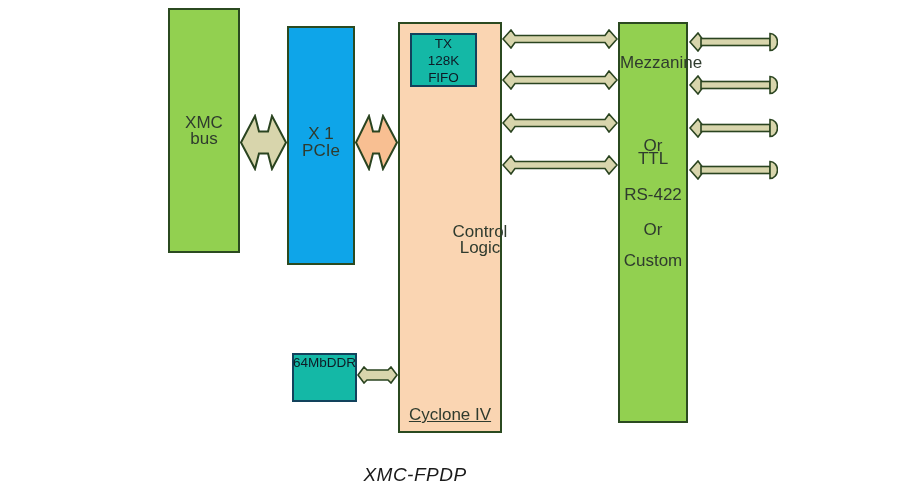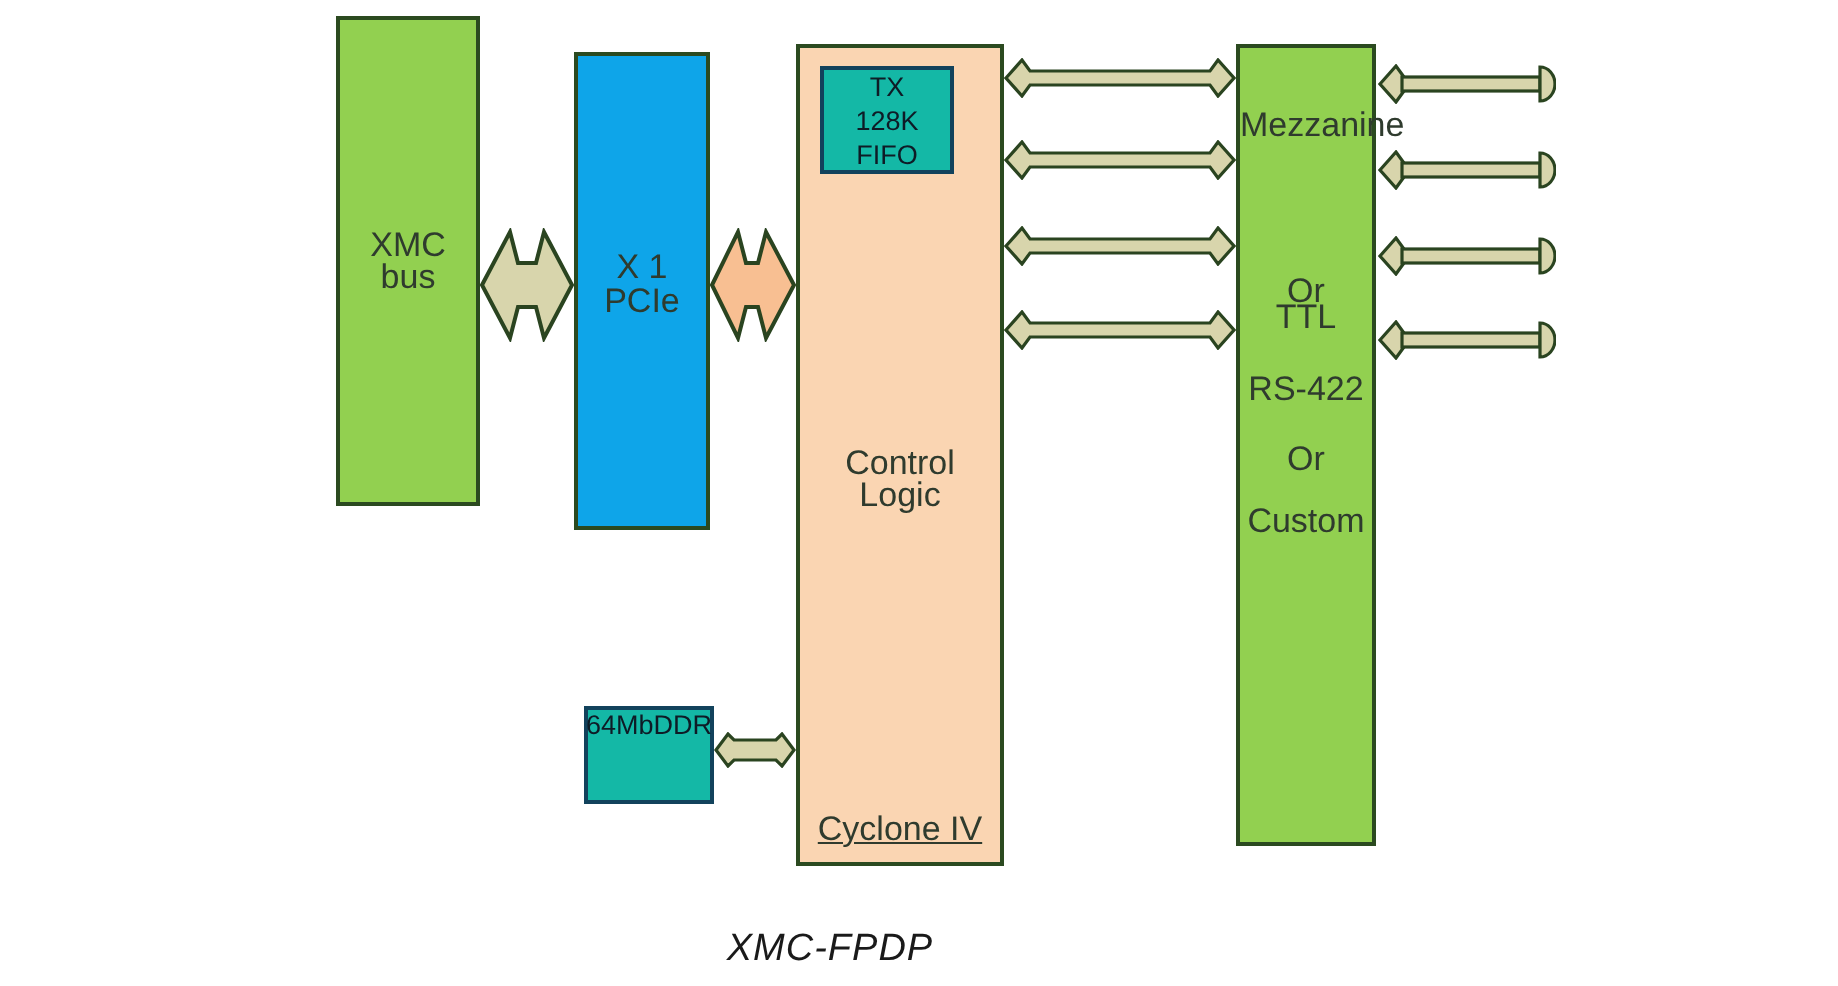--- a/index.html
+++ b/index.html
@@ -26,21 +26,21 @@
   #tx-fifo      { left:410px; top:33px;  width:67px;  height:54px;
                   display:flex; flex-direction:column; justify-content:center;
                   font-size:13.5px; line-height:17px; font-weight:400; }
   #ddr          { left:292px; top:353px; width:65px;  height:49px;
                   display:flex; flex-direction:row; justify-content:center;
                   font-size:13.5px; line-height:16px; }
 
   .abs-line { position:absolute; left:0; width:100%; text-align:center; }
   #xmc-bus .abs-line   { top:50%; transform:translateY(-50%); }
   #pcie .two-line      { position:absolute; top:97px; width:100%; line-height:17px; }
-  #control .ctl-label  { position:absolute; top:200px; width:100%; }
+  #control .ctl-label  { position:absolute; top:200px; width:100%;margin-left:30px; }
   #control .cyc-label  { position:absolute; bottom:8px; width:100%;text-decoration:underline; }
   #io-conn .io-label   { position:absolute; top:184px; width:100%; line-height:17px; }
 
   .mz-0 { top:31px; }  .mz-1 { top:83px;margin-top:44px; }  .mz-2 { top:114px; }
   .mz-3 { top:163px; } .mz-4 { top:198px; } .mz-5 { top:229px; }
 
   .arrow-svg { position:absolute; }
   .arrow-svg polygon, .arrow-svg rect, .arrow-svg path {
     stroke:#2A4420; stroke-linejoin:miter;
   }

